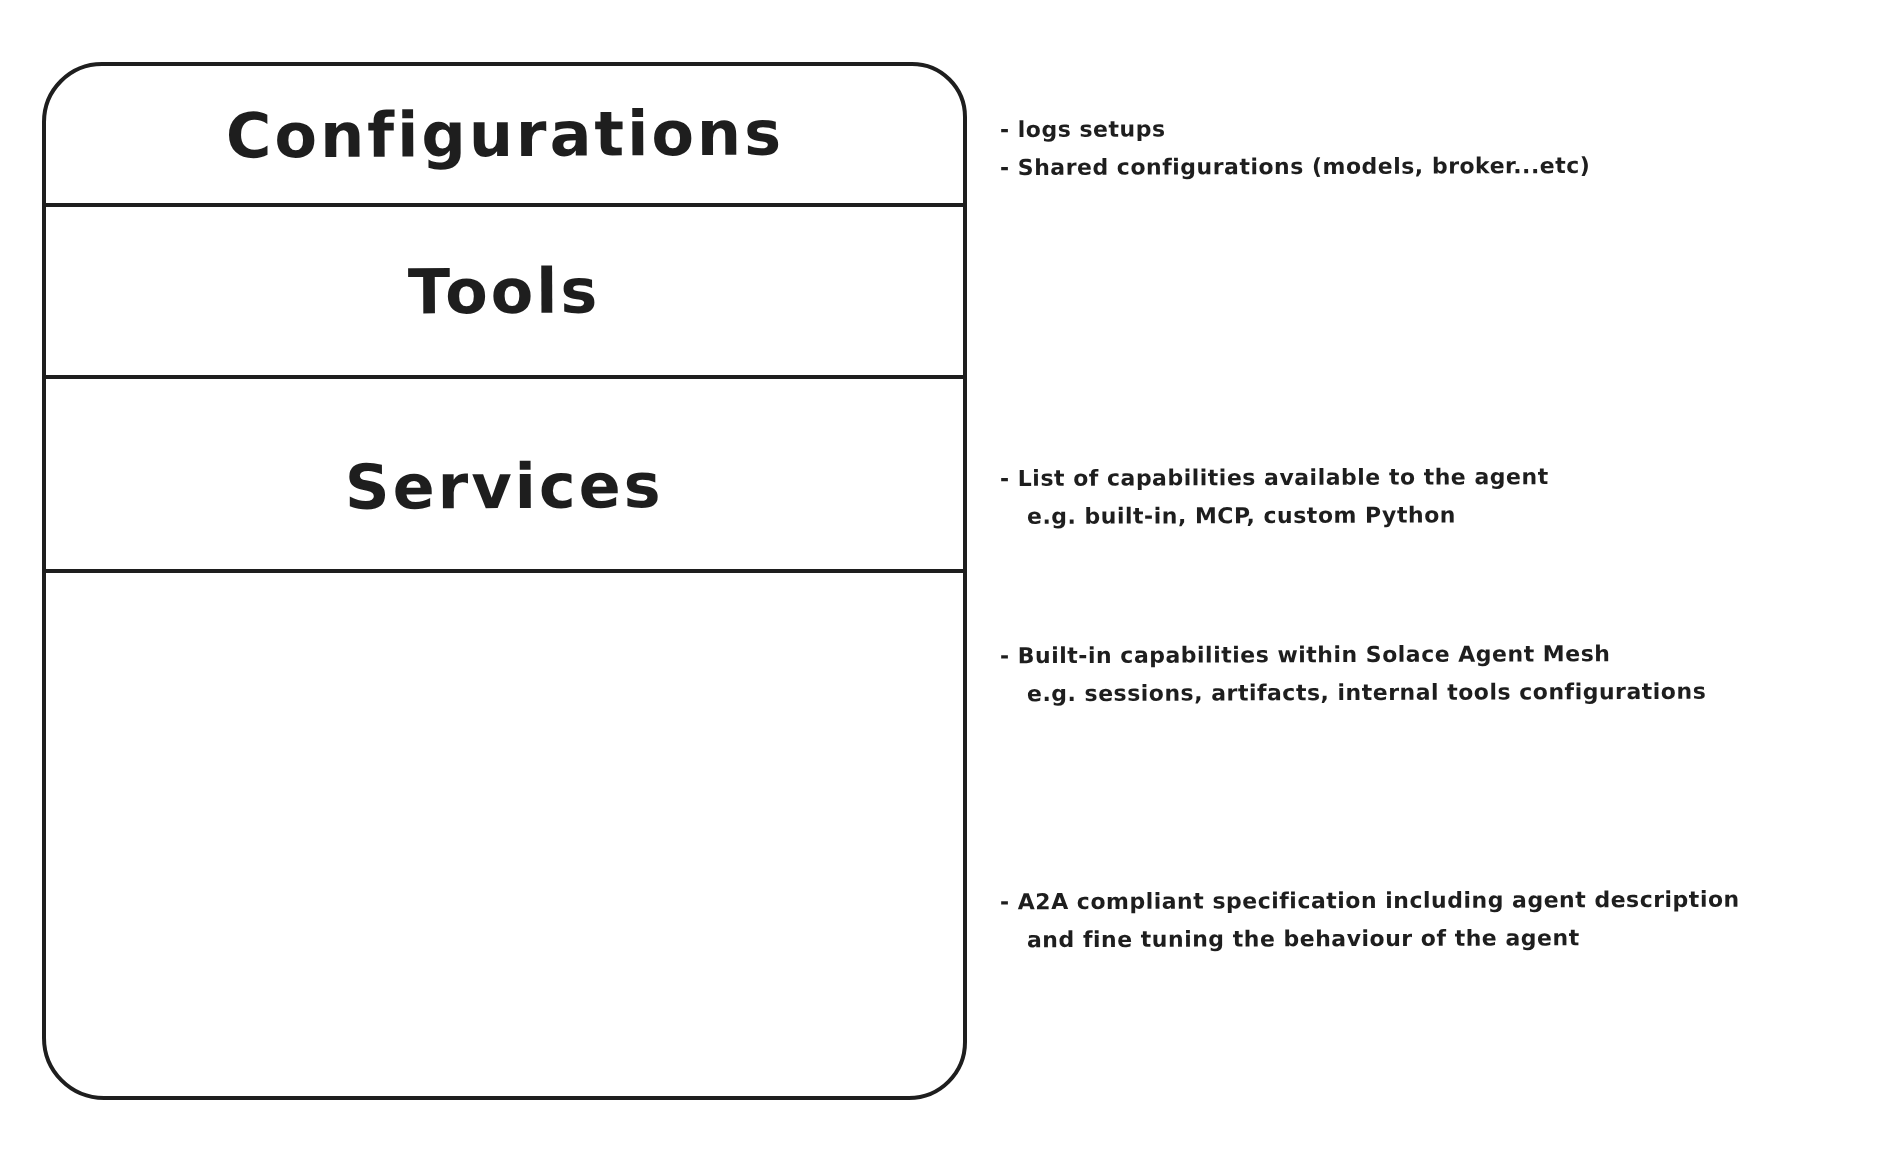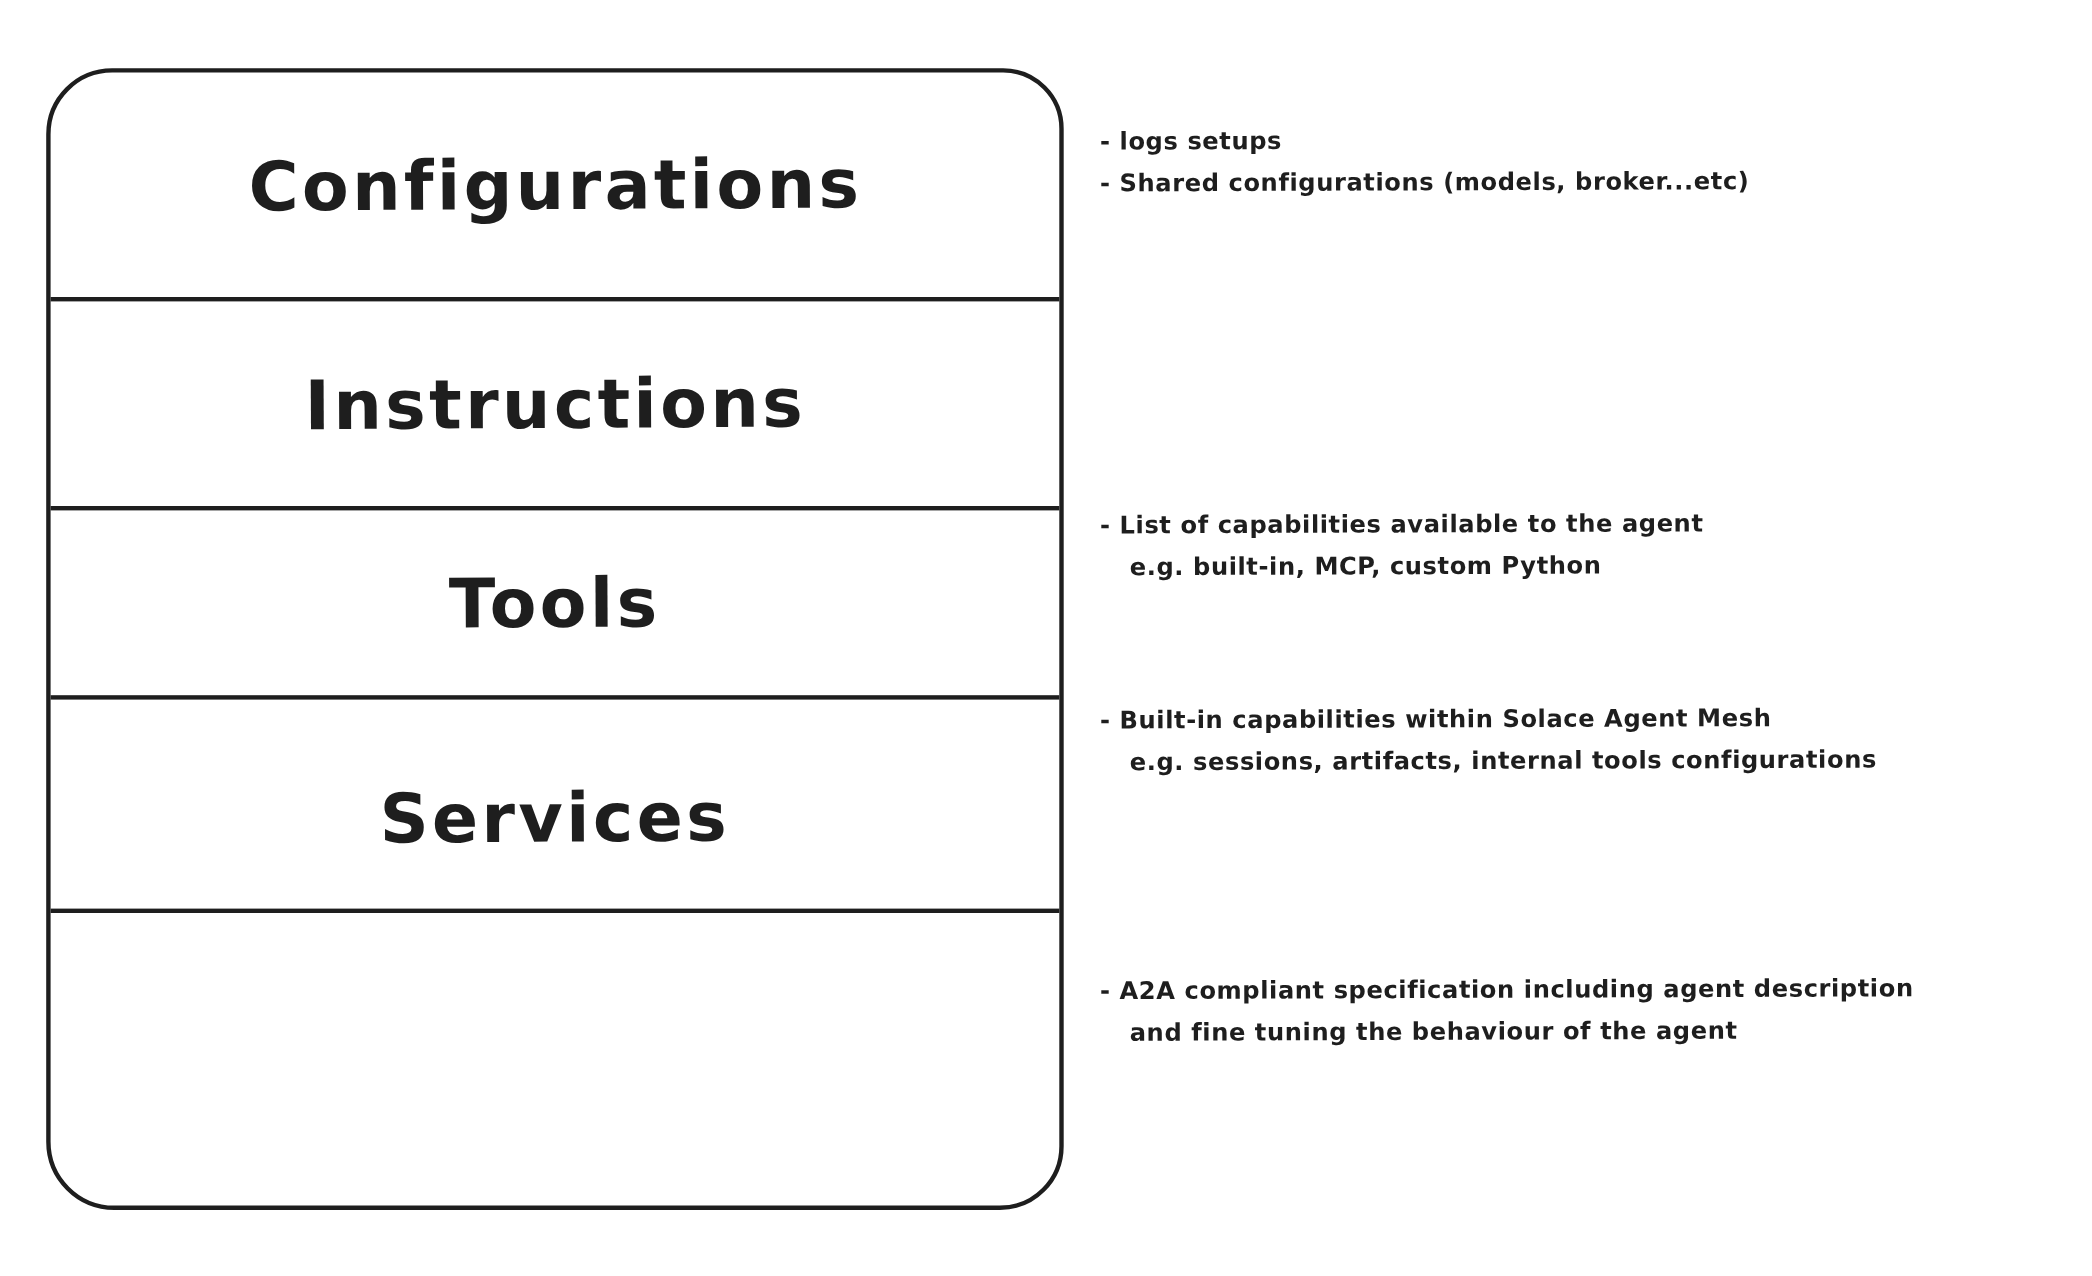--- a/index.html
+++ b/index.html
@@ -32,21 +32,21 @@
     background: #ffffff;
   }
   .stack-section {
     display: flex;
     align-items: center;
     justify-content: center;
     border-bottom: 4px solid #1e1e1e;
     box-sizing: border-box;
     flex: 0 0 auto;
   }
-  .stack-section.sec-0 { height: 208px; }
+  .stack-section.sec-0 { height: 141px; }
   .stack-section.sec-1 { height: 190px; }
   .stack-section.sec-2 { height: 172px; }
   .stack-section.sec-3 { height: 170px; margin-top: 24px; }
   .stack-section.sec-4 {
     flex: 1 1 auto;
     border-bottom: none;
     align-items: flex-start;
     padding-top: 34px;
   }
   .section-label {
@@ -77,23 +77,20 @@
 </style>
 </head>
 <body>
 
 <div id="canvas">
 
   <div class="stack-box">
     <div class="stack-section sec-0">
       <span class="section-label">Configurations</span>
     </div>
-    <div class="stack-section sec-1">
-      <span class="section-label">Instructions</span>
-    </div>
     <div class="stack-section sec-2">
       <span class="section-label">Tools</span>
     </div>
     <div class="stack-section sec-3">
       <span class="section-label">Services</span>
     </div>
   </div>
 
   <div class="annotation a-0">
     <div class="line">- logs setups</div>

